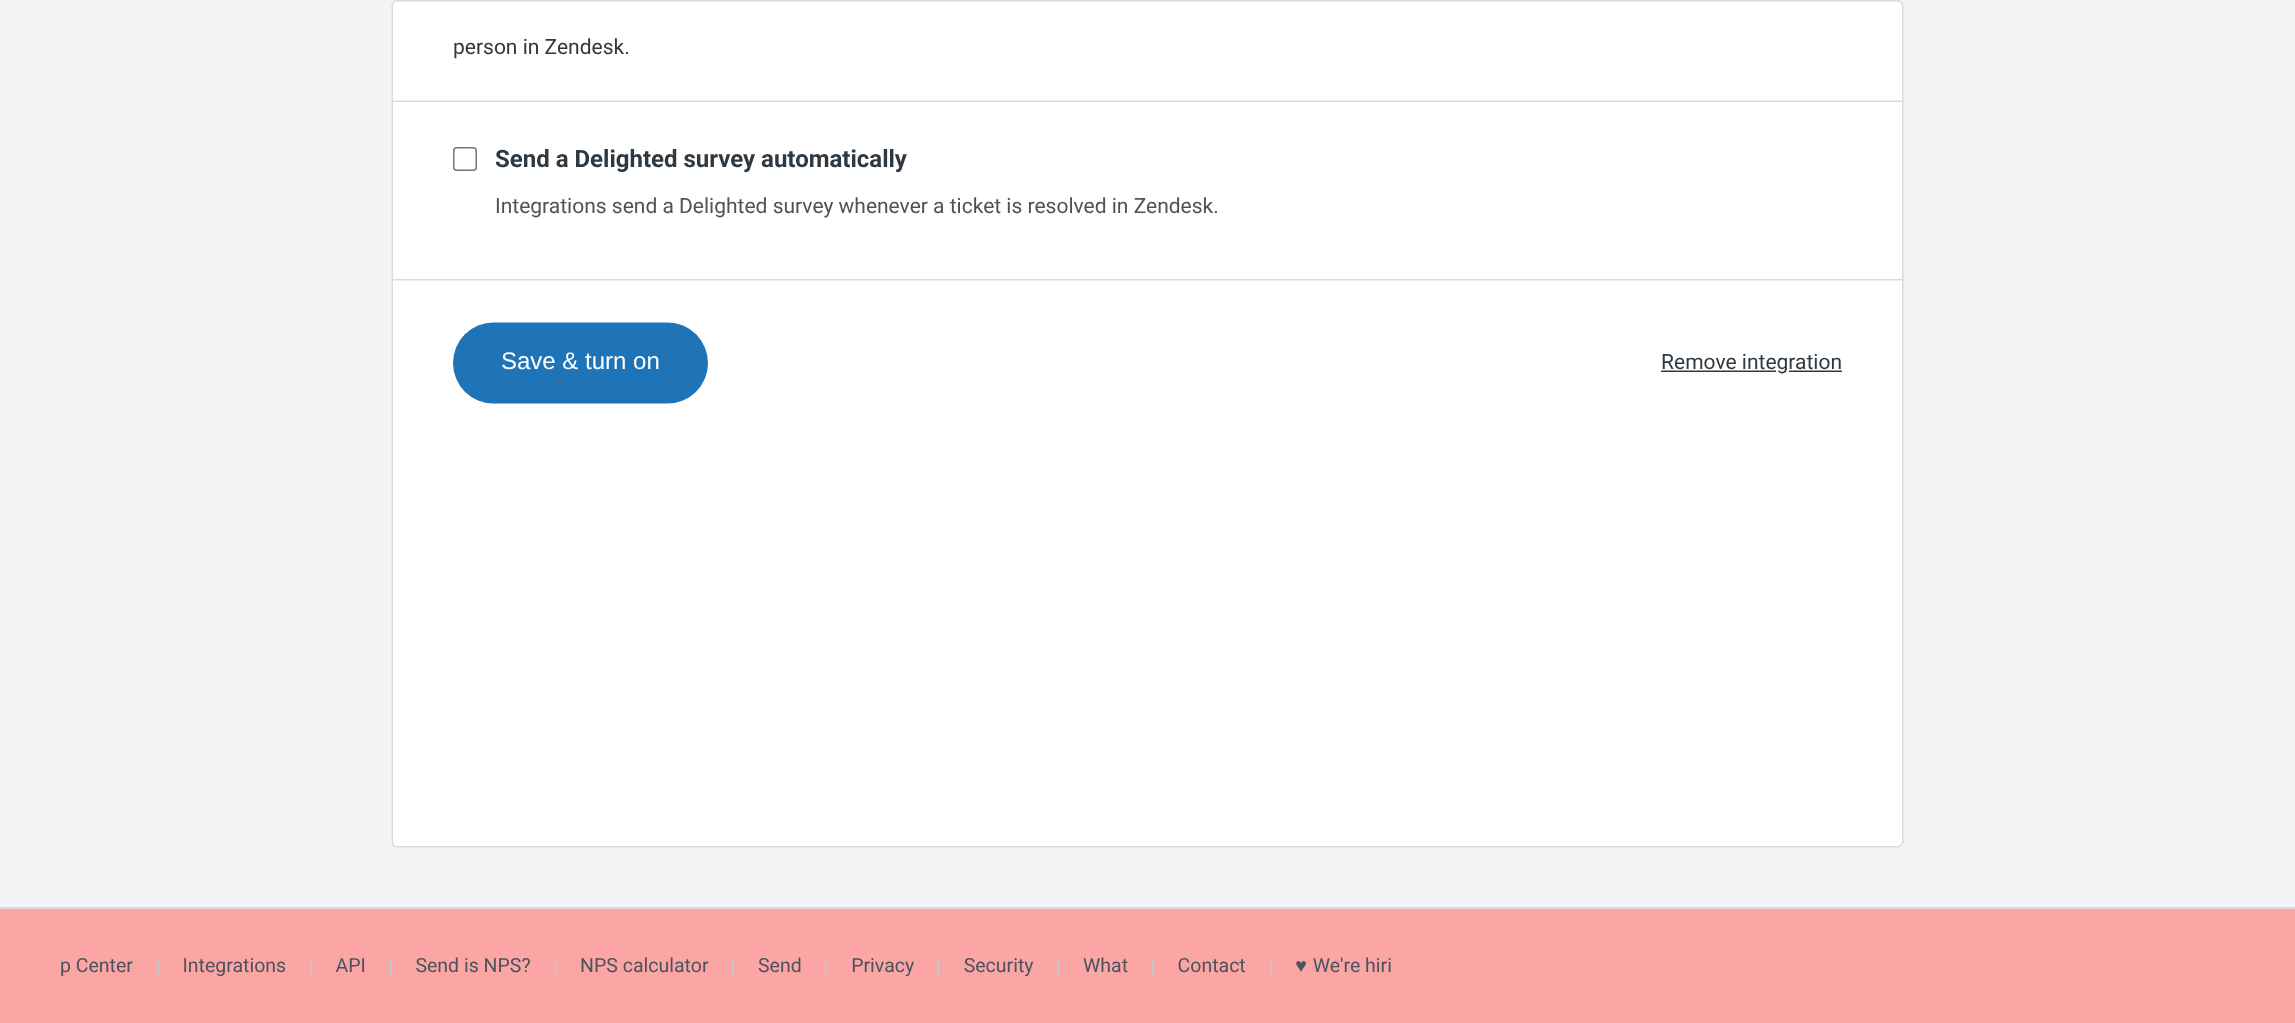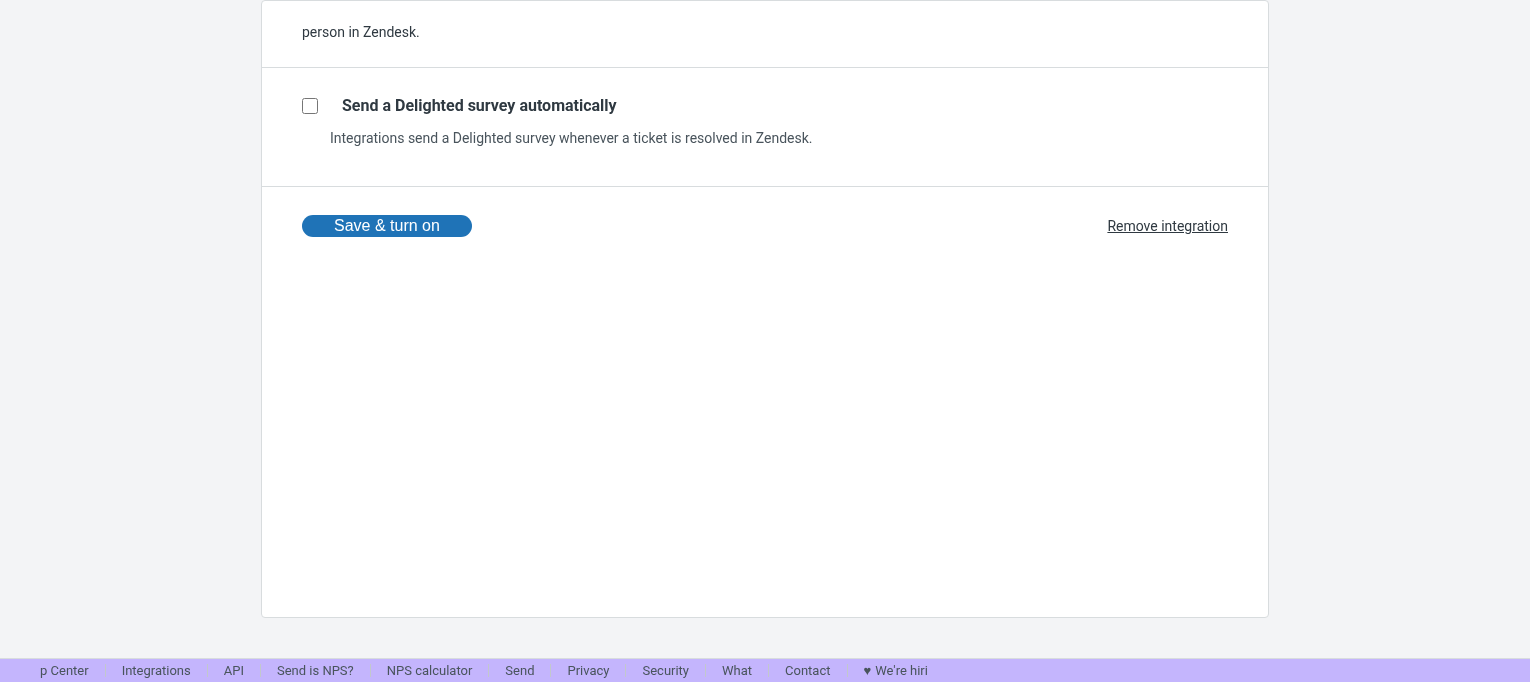--- a/index.html
+++ b/index.html
@@ -51,21 +51,21 @@
       line-height: 1.6;
     }
 
     .checkbox-section {
       padding: 28px 40px 36px 40px;
     }
 
     .checkbox-label {
       display: flex;
       align-items: flex-start;
-      gap: 24px;
+      gap: 12px;
       margin-bottom: 12px;
     }
 
     .checkbox-input {
       width: 16px;
       height: 16px;
       margin-top: 2px;
       flex-shrink: 0;
       cursor: pointer;
       accent-color: #1f73b7;
@@ -89,41 +89,41 @@
       display: flex;
       align-items: center;
       justify-content: space-between;
     }
 
     .save-turn-on-btn {
       background-color: #1f73b7;
       color: #ffffff;
       border: none;
       border-radius: 999px;
-      padding: 2px 32px;
+      padding: 18px 32px;
       font-size: 16px;
       font-weight: 500;
       cursor: pointer;
       transition: background-color 0.15s ease;
     }
 
     .remove-integration-link {
       font-size: 14px;
       color: #2f3941;
       text-decoration: underline;
       cursor: pointer;
       background: none;
       border: none;
     }
 
     
     .footer {
-      background-color: #c4b5fd;
+      background-color: #fca5a5;
       border-top: 1px solid #d8dcde;
-      padding: 4px 40px;
+      padding: 30px 40px;
       display: flex;
       align-items: center;
       gap: 0;
       flex-wrap: wrap;
     }
 
     .footer-link {
       font-size: 13px;
       color: #49545c;
       text-decoration: none;

